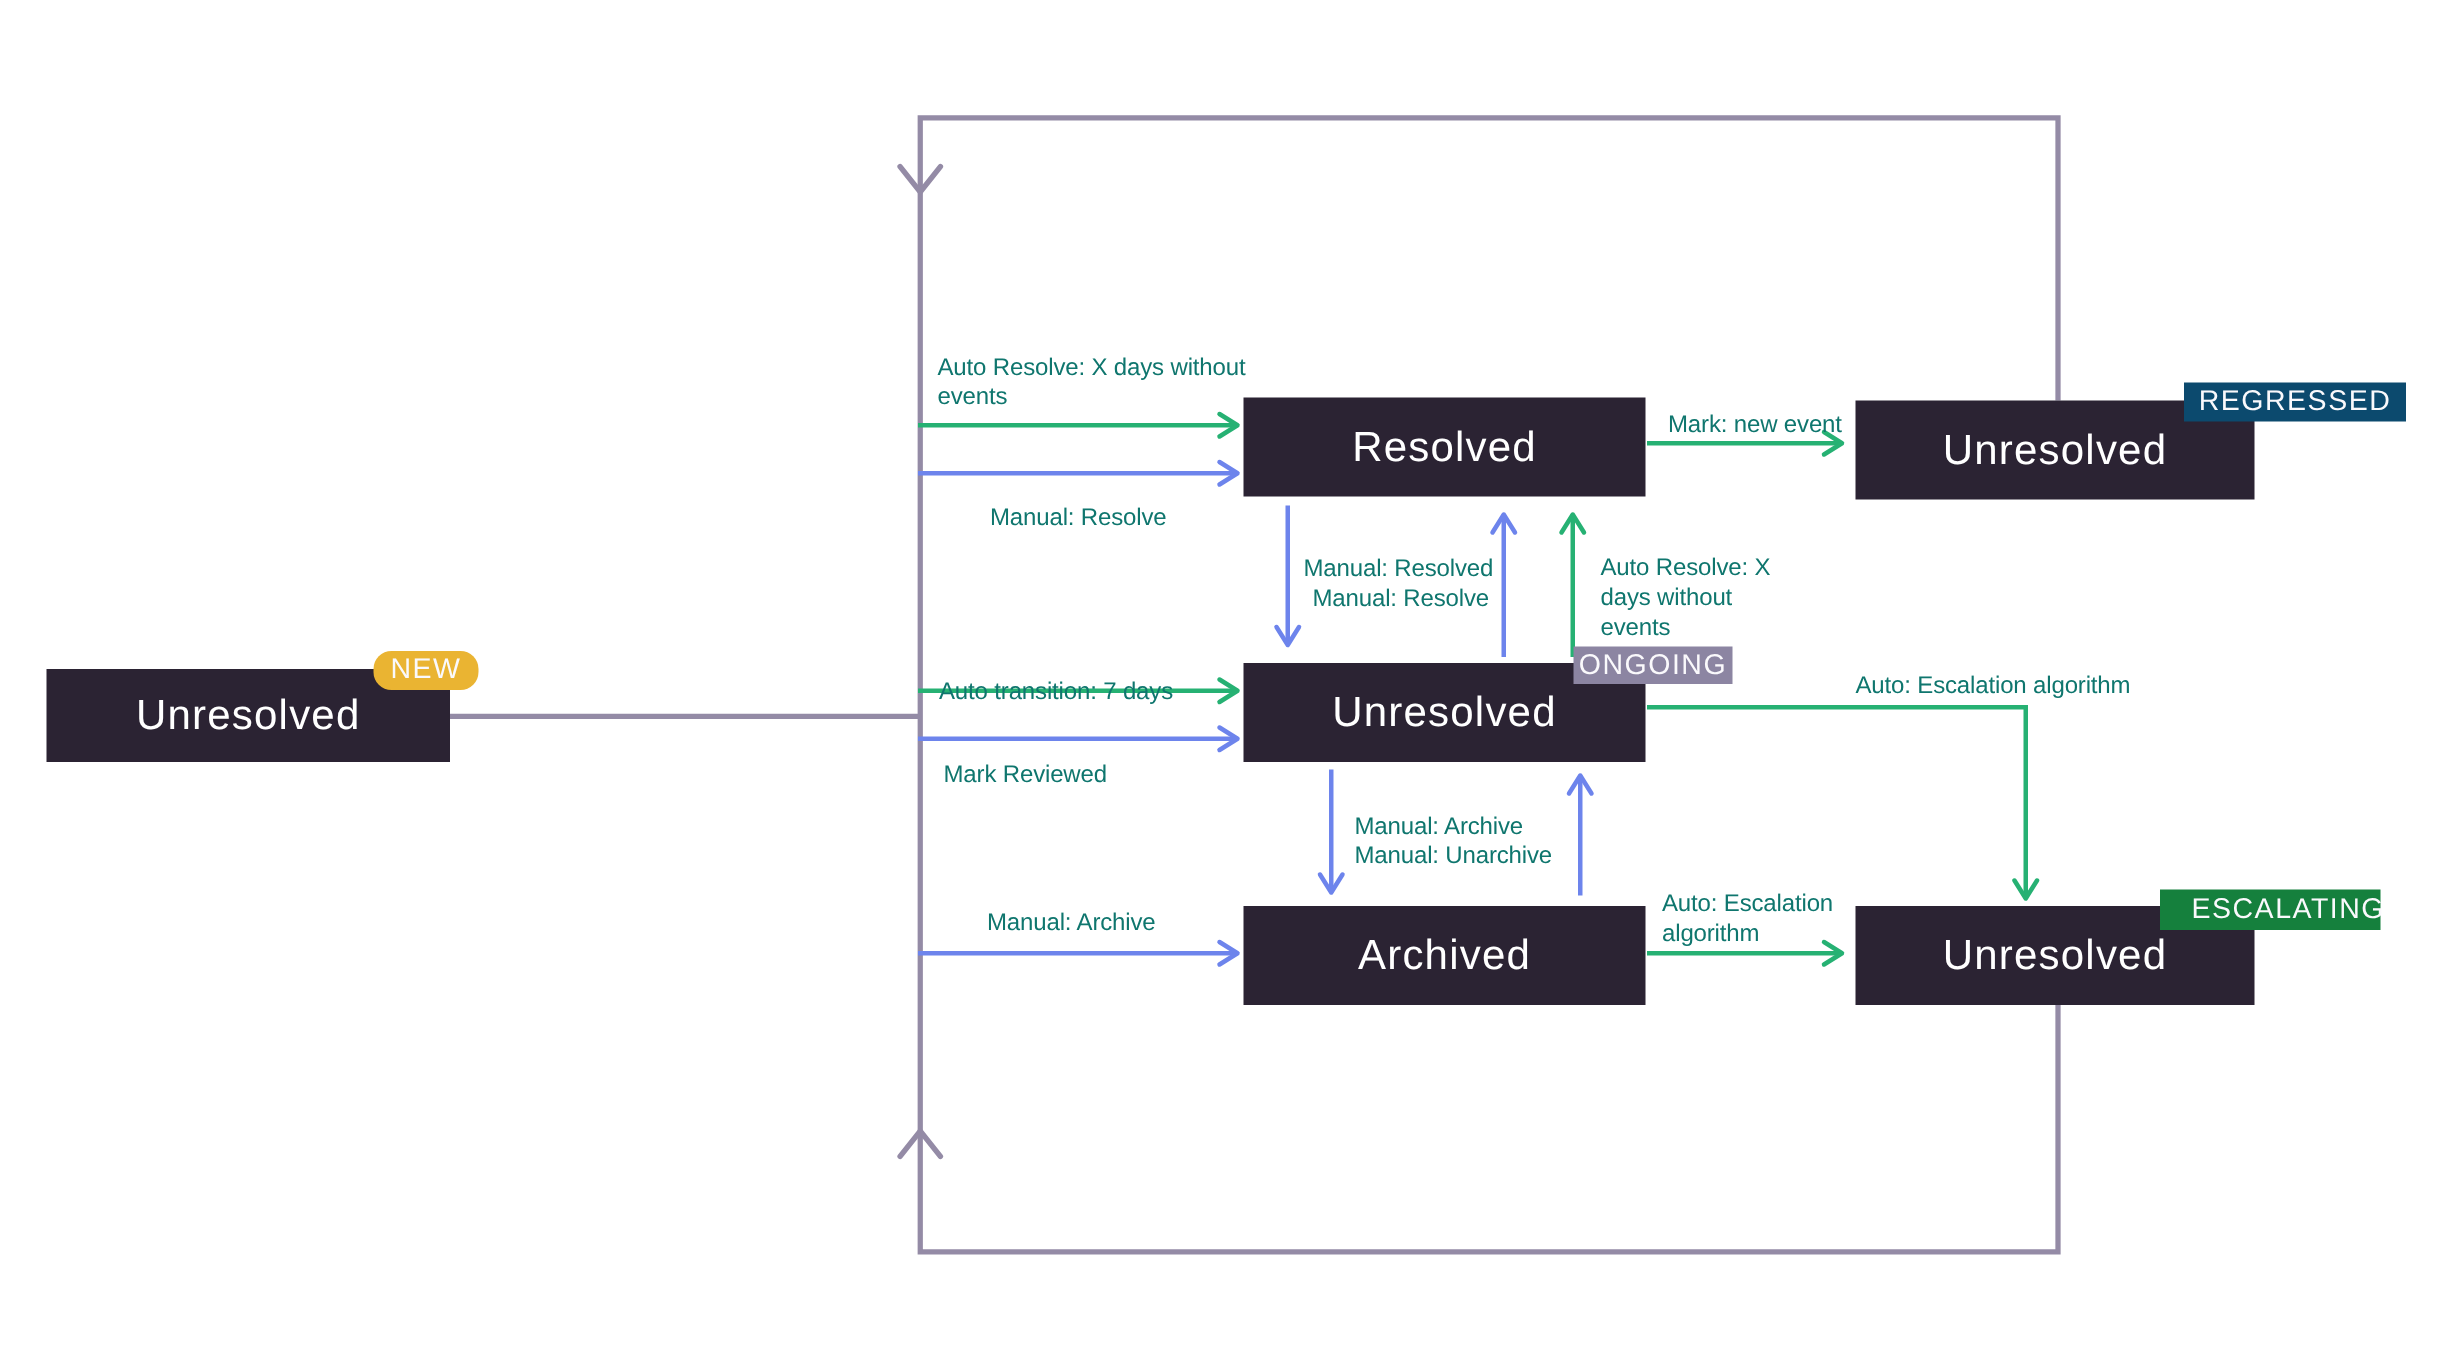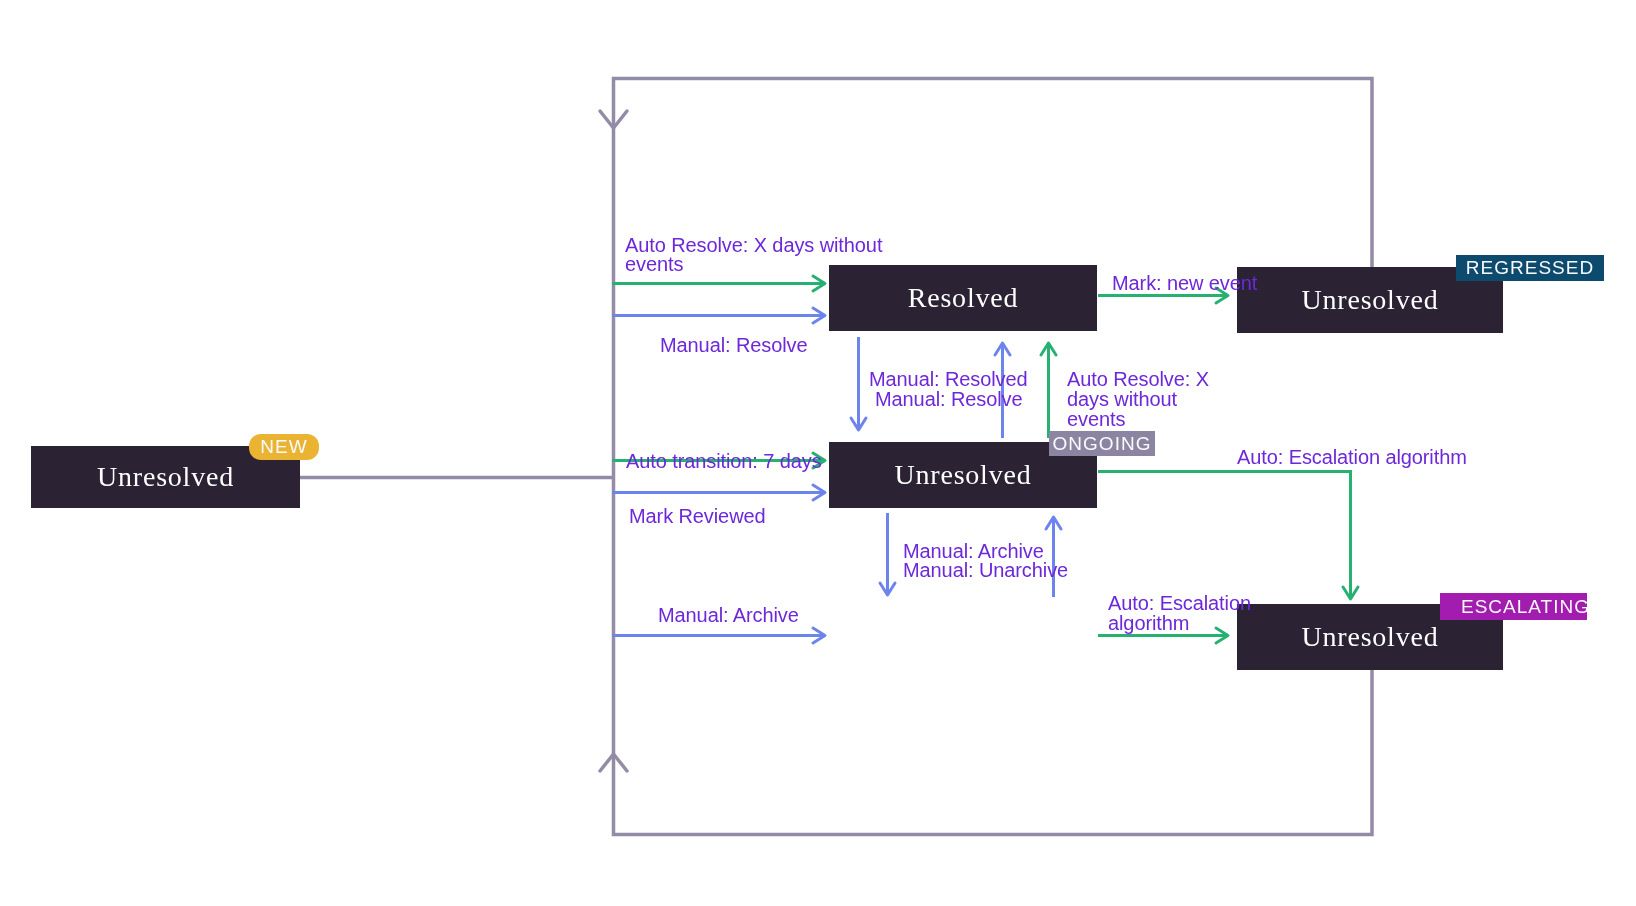--- a/index.html
+++ b/index.html
@@ -4,36 +4,35 @@
 <style>
   html,body{margin:0;padding:0;background:#ffffff;}
   .canvas{
     position:relative;width:1636px;height:906px;overflow:hidden;
     font-family:"Liberation Sans","DejaVu Sans",sans-serif;background:#ffffff;
   }
   .wires{position:absolute;left:0;top:0;width:1636px;height:906px;}
   .state{
     position:absolute;background:#2b2333;display:flex;align-items:center;justify-content:center;
     box-sizing:border-box;
-    font-family:Liberation Serif, serif;
   }
   .state-label{
     color:#ffffff;font-size:28px;font-weight:400;letter-spacing:0.8px;white-space:nowrap;
   }
   .badge{
     position:absolute;display:flex;align-items:center;justify-content:center;
     color:#faf9fc;font-size:19px;font-weight:500;letter-spacing:1px;white-space:nowrap;
     box-sizing:border-box;
   }
   .badge-new{background:#eab432;border-radius:12px;}
   .badge-ongoing{background:#8c85a2;}
   .badge-regressed{background:#0c4a6e;}
-  .badge-escalating{background:#a21caf;padding-left:24px;}
+  .badge-escalating{background:#15803d;padding-left:24px;}
   .lbl{
-    position:absolute;color:#6d28d9;font-size:20px;font-weight:500;
+    position:absolute;color:#0f766e;font-size:16px;font-weight:500;
     white-space:pre-line;line-height:19px;letter-spacing:-0.1px;
   }
   .lbl-lh20{line-height:20px;}
 </style>
 </head>
 <body>
 
 <div class="canvas">
 
   <svg class="wires" width="1636" height="906" viewBox="0 0 1636 906" xmlns="http://www.w3.org/2000/svg">
@@ -72,20 +71,23 @@
   </div>
   <div class="state" style="left:829px;top:265px;width:268px;height:66px">
     <span class="state-label">Resolved</span>
   </div>
   <div class="state" style="left:1237px;top:267px;width:266px;height:66px">
     <span class="state-label">Unresolved</span>
   </div>
   <div class="state" style="left:829px;top:442px;width:268px;height:66px">
     <span class="state-label">Unresolved</span>
   </div>
+  <div class="state" style="left:829px;top:604px;width:268px;height:66px">
+    <span class="state-label">Archived</span>
+  </div>
   <div class="state" style="left:1237px;top:604px;width:266px;height:66px">
     <span class="state-label">Unresolved</span>
   </div>
 
   <div class="badge badge-new" style="left:249px;top:434px;width:70px;height:26px">NEW</div>
   <div class="badge badge-regressed" style="left:1456px;top:255px;width:148px;height:26px">REGRESSED</div>
   <div class="badge badge-ongoing" style="left:1049px;top:431px;width:106px;height:25px">ONGOING</div>
   <div class="badge badge-escalating" style="left:1440px;top:593px;width:147px;height:27px">ESCALATING</div>
 
   <div class="lbl" style="left:625px;top:236px">Auto Resolve: X days without

